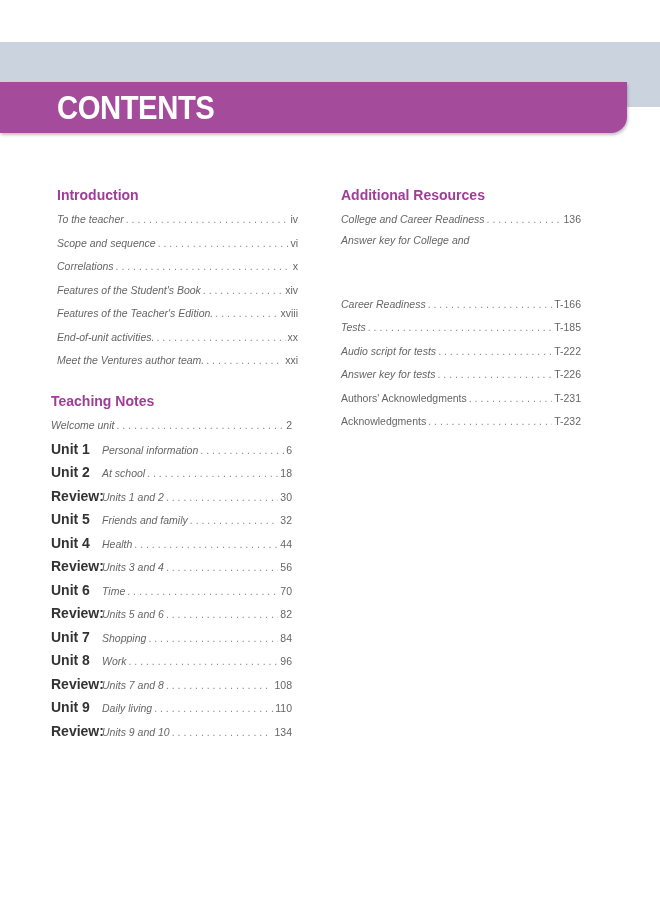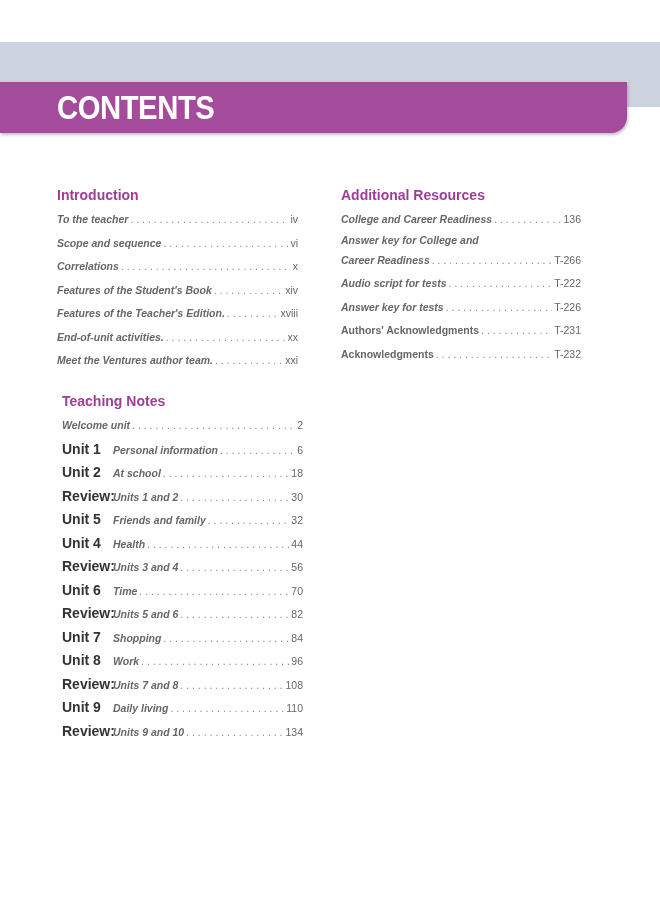--- a/index.html
+++ b/index.html
@@ -21,52 +21,52 @@
     font-family: "Liberation Sans", sans-serif;
     font-weight: bold; font-size: 34px; color: #ffffff;
     letter-spacing: -0.5px;
     transform: scaleX(0.86); transform-origin: left center;
     line-height: 38px;
   }
 
   .column { position: absolute; margin-top: 31px; }
   .col-left { left: 57px; top: 154px; width: 241px; }
   .col-right { left: 341px; top: 154px; width: 240px; }
-  .col-left-2 { left: 62px; top: 360px; width: 241px; }
+  .col-left-2 { left: 51px; top: 360px; width: 241px; }
 
   .section-heading {
     font-family: "Liberation Sans", sans-serif;
     font-weight: bold; font-size: 14px; color: #a03c98;
     height: 20px; line-height: 20px;
     margin-bottom: 3px;
   }
 
   .row {
     display: flex; align-items: baseline;
     height: 23.5px; line-height: 23.5px;
     font-size: 10.5px; color: #666;
     white-space: nowrap;
   }
   .row .lbl-unit {
     width: 51px; flex: none;
     font-weight: bold; font-style: normal; color: #333; font-size: 14px;
   }
-  .row .title { font-style: italic; flex: none; font-weight: bold; }
+  .row .title { font-style: italic; flex: none; }
   .row .title.upright { font-style: normal; }
   .row .dots {
     flex: 1 1 auto; overflow: hidden; margin: 0 2px;
     color: #888; letter-spacing: 2px;
   }
   .row .dots::before {
     content: ". . . . . . . . . . . . . . . . . . . . . . . . . . . . . . . . . . . . . . . . . . . . . . . . .";
     letter-spacing: 0;
   }
   .row .page { flex: none; text-align: right; color: #666; }
 
-  .row.two-line { height: auto; flex-wrap: wrap; }
+  .row.two-line { height: auto; flex-wrap: wrap; gap: 44px; }
   .row.two-line .first-line { width: 100%; height: 17px; line-height: 17px; }
   .row.two-line .second { display: flex; width: 100%; height: 23.5px; line-height: 20px; align-items: center; }
   .row.two-line .second .title { font-style: italic; }
 </style>
 </head>
 <body>
 
 <div class="top-band"></div>
 <div class="title-bar"></div>
 <div class="title-text">CONTENTS</div>
@@ -207,22 +207,27 @@
       <div class="row">
         <span class="title">College and Career Readiness</span>
         <span class="dots"></span>
         <span class="page">136</span>
       </div>
       <div class="row two-line">
         <span class="title first-line" style="font-style: italic;">Answer key for College and</span>
         <div class="second">
           <span class="title">Career Readiness</span>
           <span class="dots"></span>
-          <span class="page">T-266</span>
+          <span class="page">T-166</span>
         </div>
+      </div>
+      <div class="row">
+        <span class="title">Tests</span>
+        <span class="dots"></span>
+        <span class="page">T-185</span>
       </div>
       <div class="row">
         <span class="title">Audio script for tests</span>
         <span class="dots"></span>
         <span class="page">T-222</span>
       </div>
       <div class="row">
         <span class="title">Answer key for tests</span>
         <span class="dots"></span>
         <span class="page">T-226</span>

